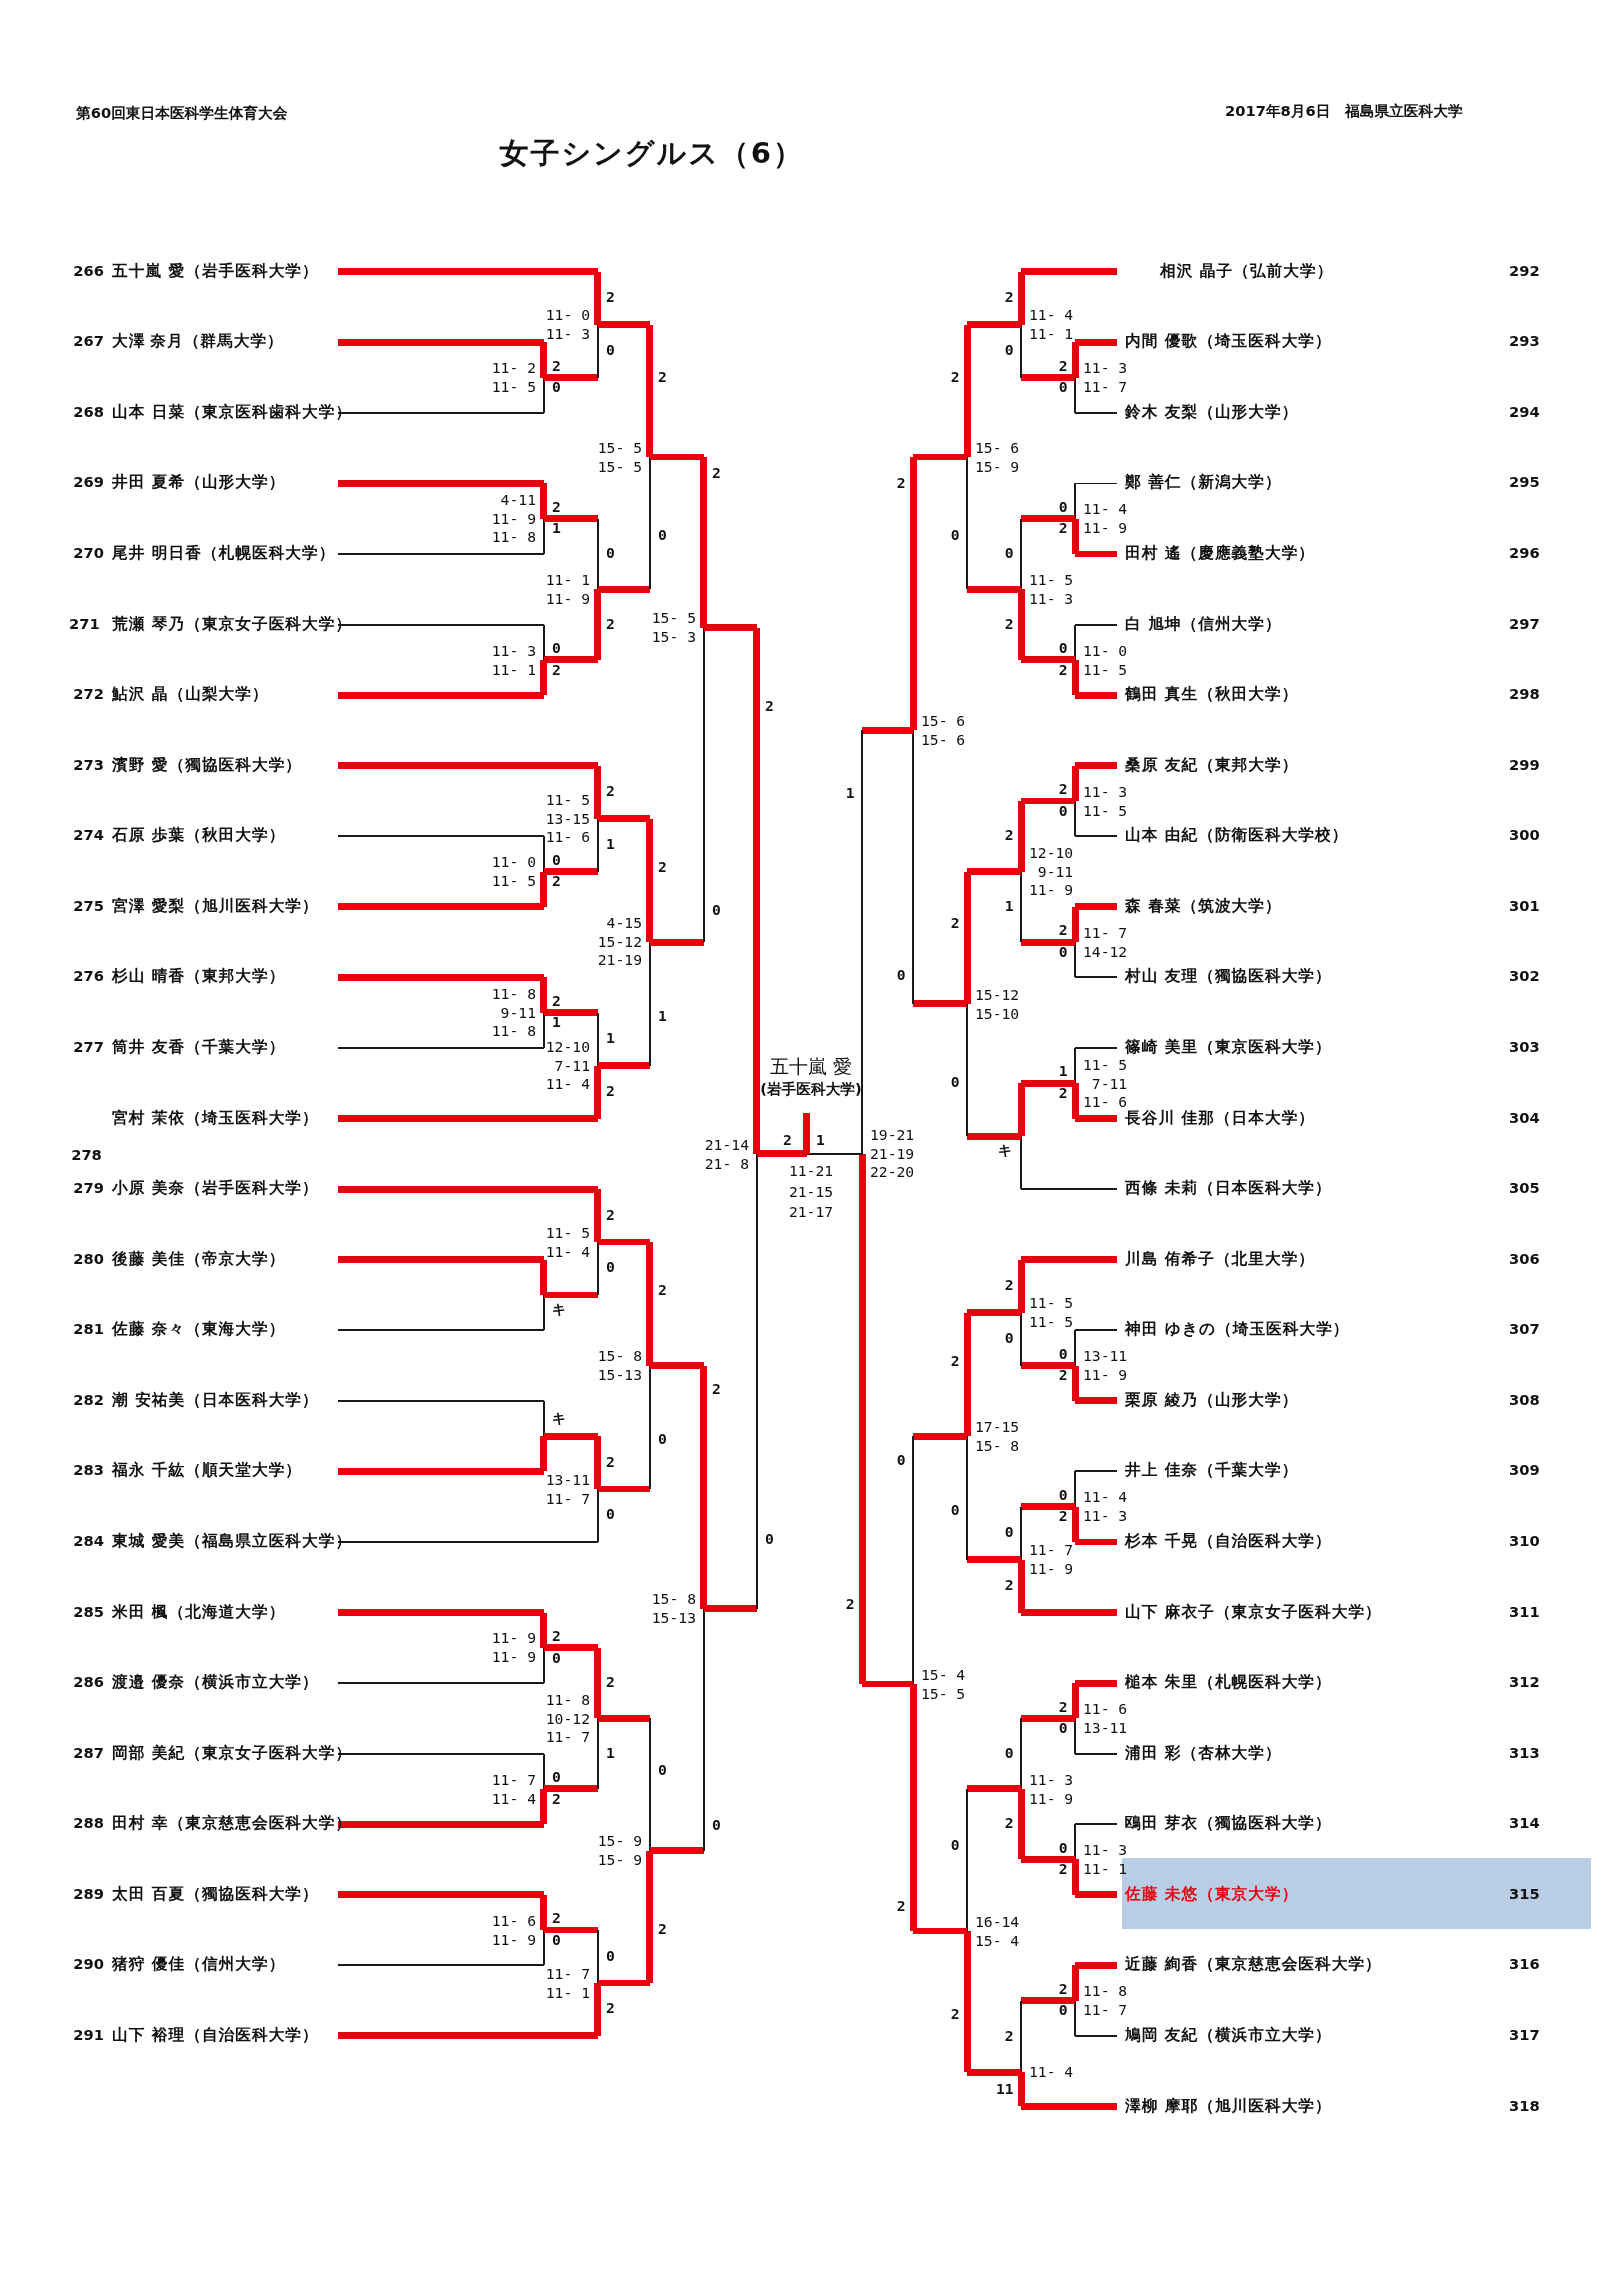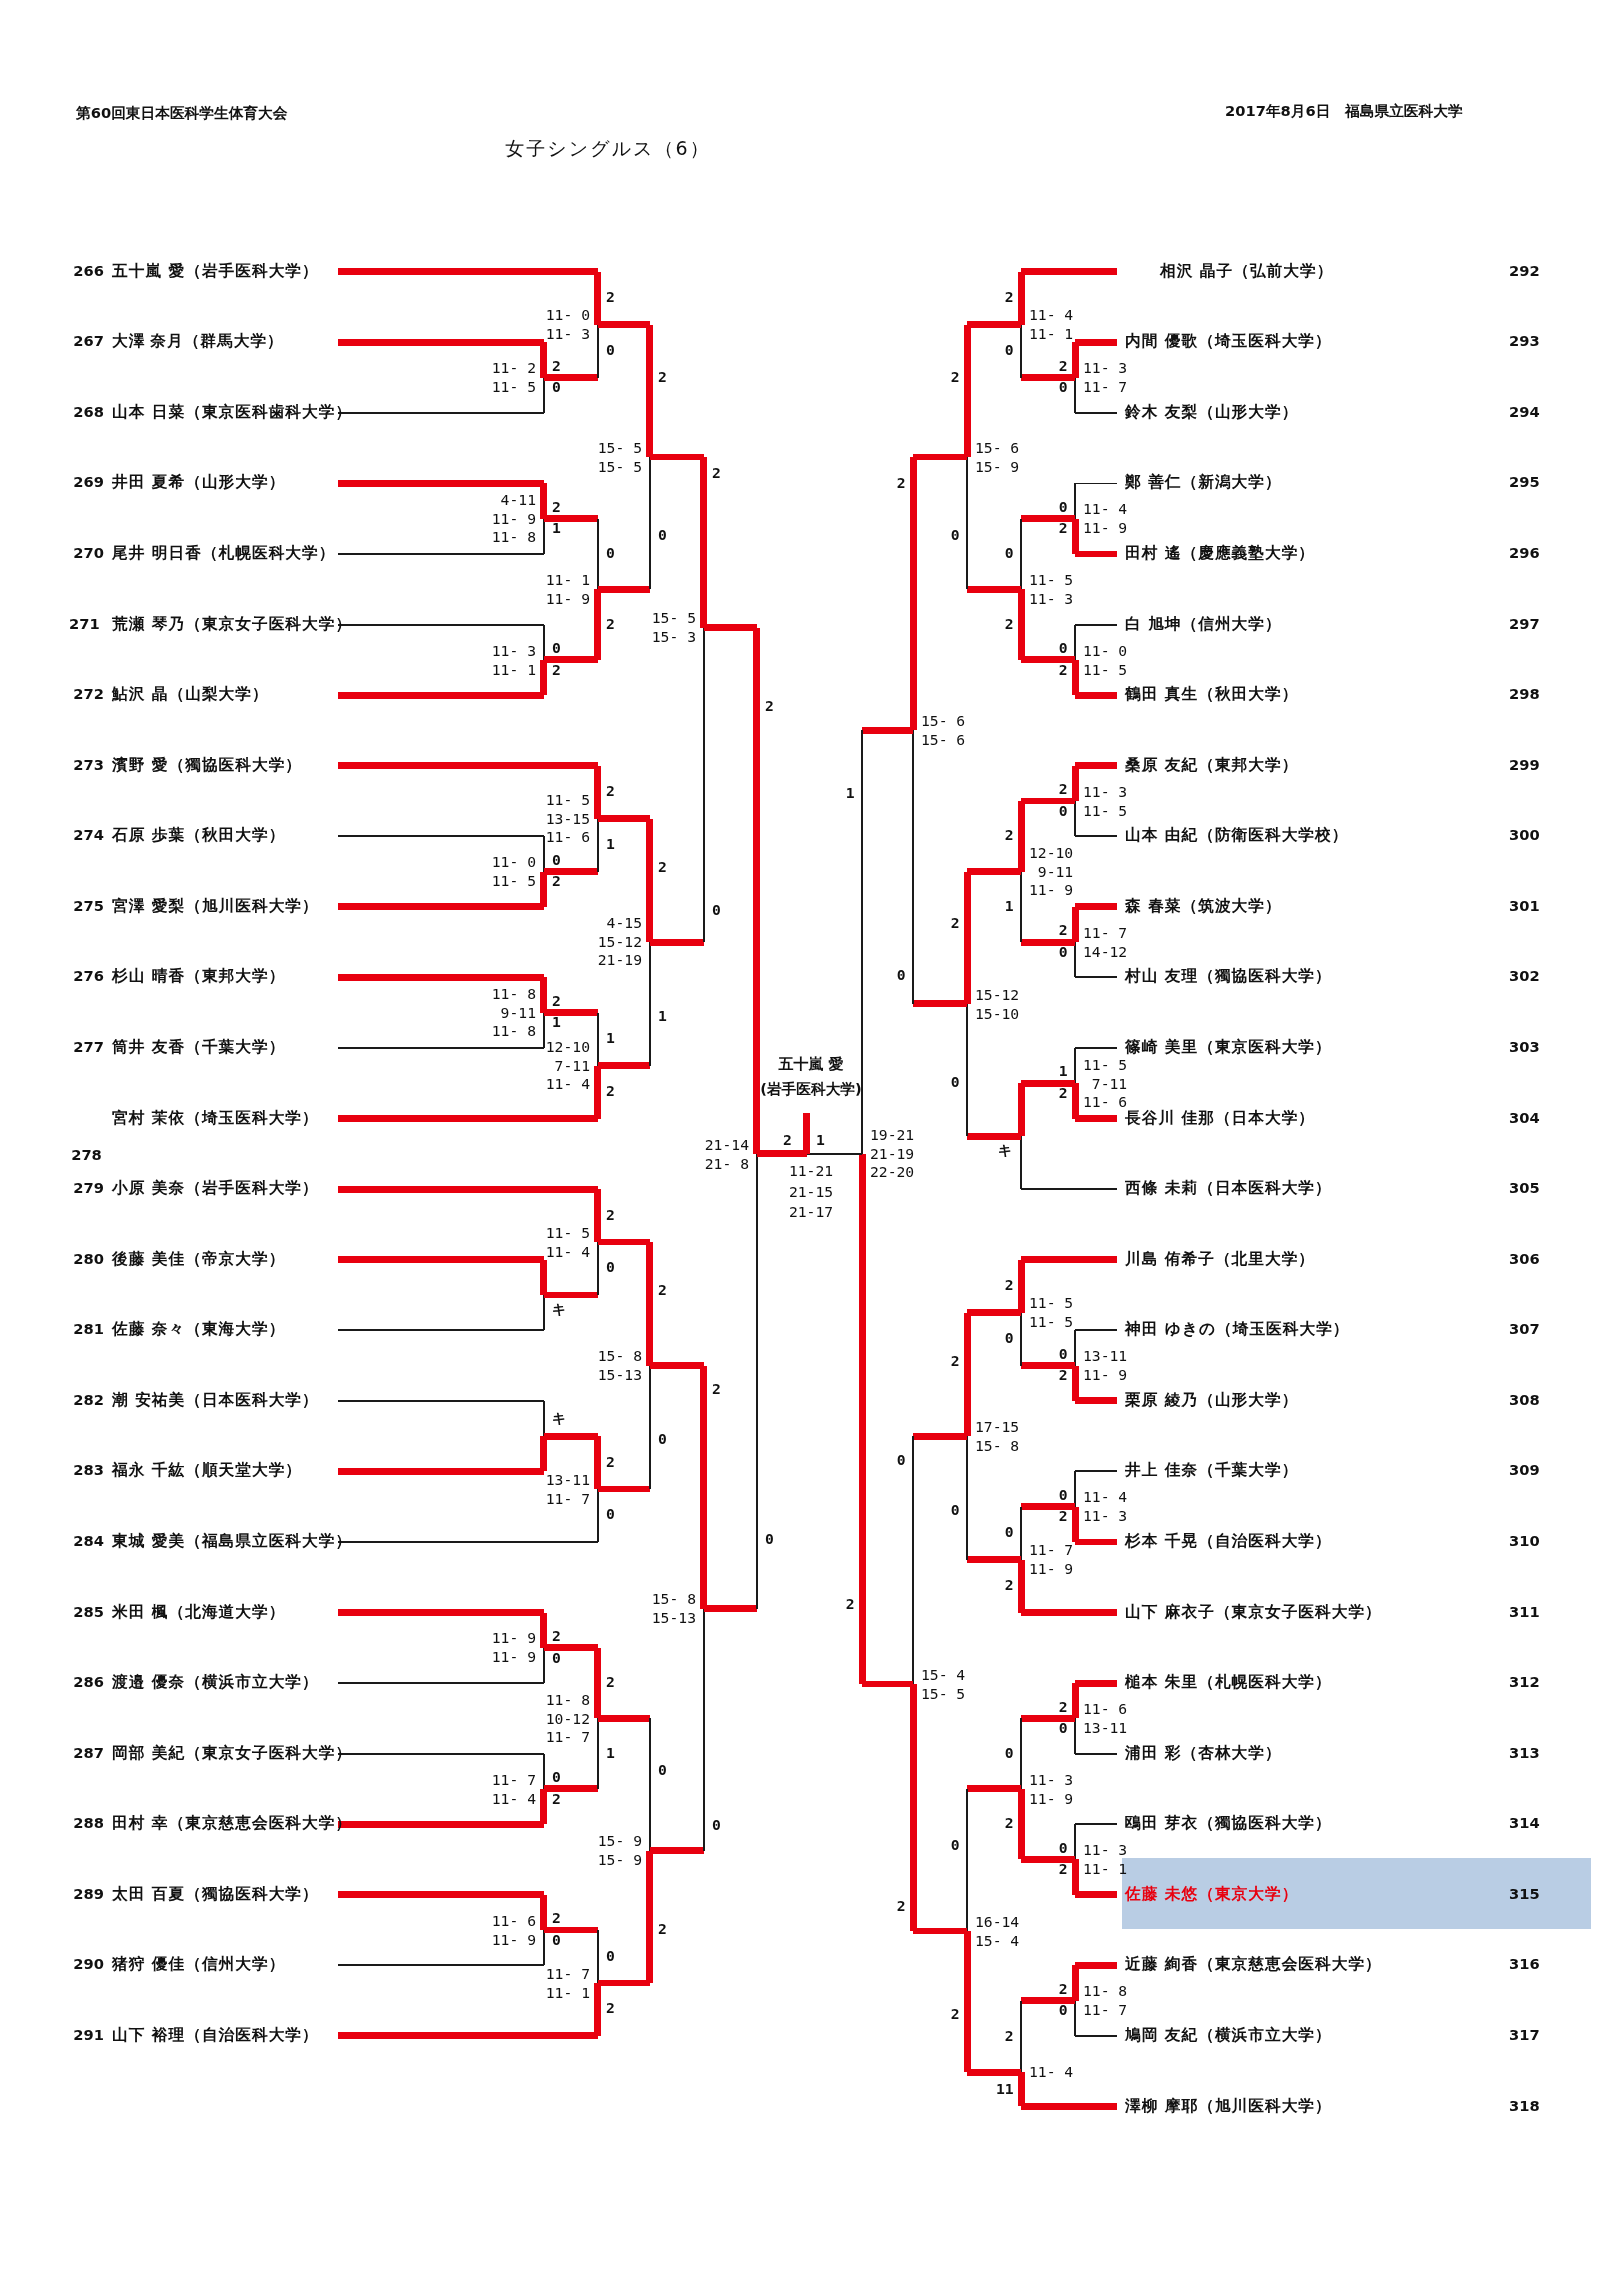--- a/index.html
+++ b/index.html
@@ -2,28 +2,28 @@
 <html><head>
 <meta charset="utf-8">
 <style>
   html,body{margin:0;padding:0;background:#fff;}
   .page{position:relative;width:1621px;height:2293px;background:#fff;overflow:hidden;
         font-family:"DejaVu Sans","Liberation Sans",sans-serif;color:#111;}
   svg.lines{position:absolute;left:0;top:0;z-index:1;}
   .txt{position:absolute;z-index:3;white-space:pre;line-height:1;}
   .hdr-left{left:76px;top:106px;font-size:14.7px;font-weight:bold;}
   .hdr-right{left:1225px;top:104px;font-size:14.7px;font-weight:bold;}
-  .title{left:412px;top:139px;width:392px;text-align:center;font-size:19px;font-weight:normal;letter-spacing:2px;}
+  .title{left:412px;top:139px;width:392px;text-align:right;font-size:29px;font-weight:bold;letter-spacing:2px;}
   .pnum{font-size:14.7px;font-weight:bold;}
   .pname{font-size:15.7px;font-weight:bold;letter-spacing:1px;}
   .score{font-family:"DejaVu Sans Mono","Liberation Mono",monospace;font-size:14.7px;line-height:18.6px;text-align:right;}
   .score.rside{text-align:left;}
   .setd{font-family:"DejaVu Sans Mono","Liberation Mono",monospace;font-size:14.7px;font-weight:bold;}
   .forf{font-size:13.7px;font-weight:bold;}
-  .champ-name{font-size:15px;font-weight:bold;text-align:center;}
+  .champ-name{font-size:19px;font-weight:normal;text-align:center;}
   .champ-univ{font-size:14.7px;font-weight:bold;text-align:center;}
   .final-score{font-family:"DejaVu Sans Mono","Liberation Mono",monospace;font-size:14.7px;line-height:20.6px;text-align:center;}
   .hl-band{position:absolute;z-index:2;}
   .red-name{color:#e8000f;}
 </style>
 </head>
 <body>
 
 <div class="page">
   <svg class="lines" id="bracket-svg" width="1621" height="2293" shape-rendering="crispEdges" viewBox="0 0 1654 2339">

